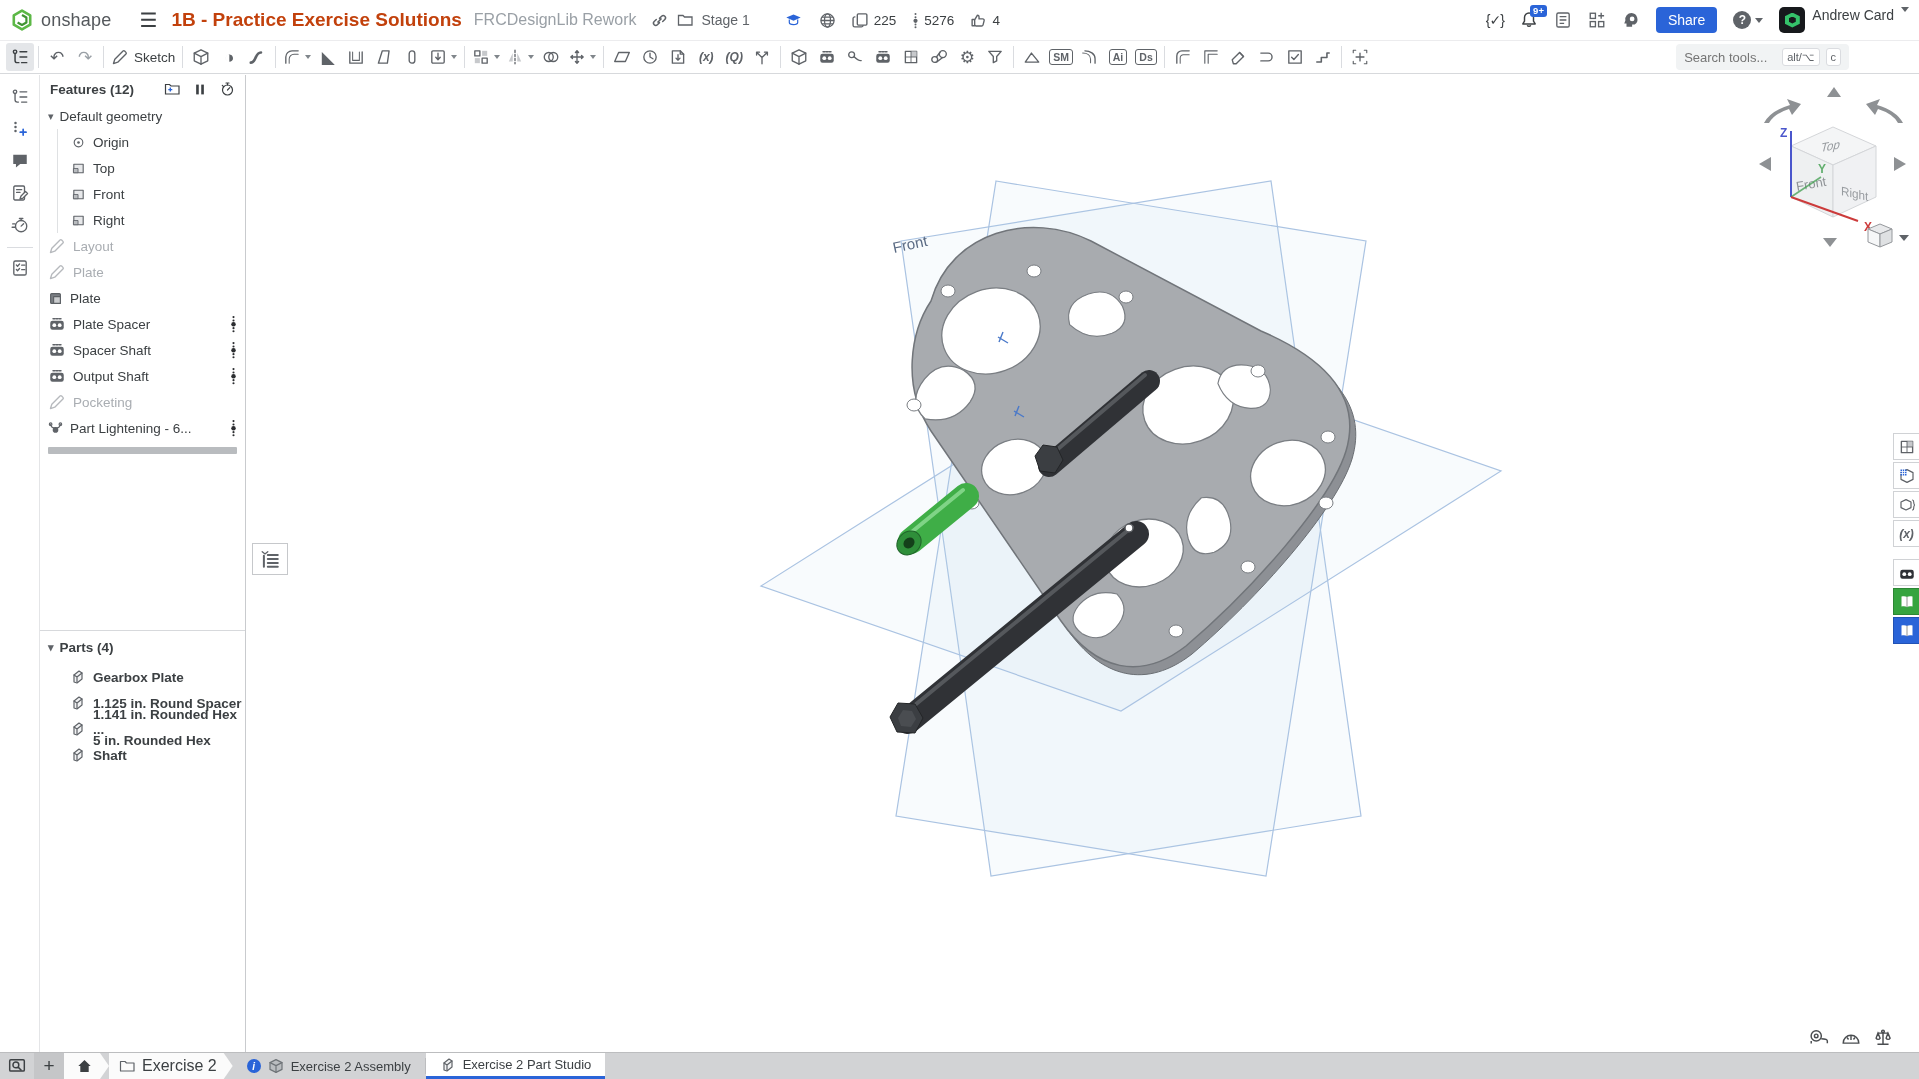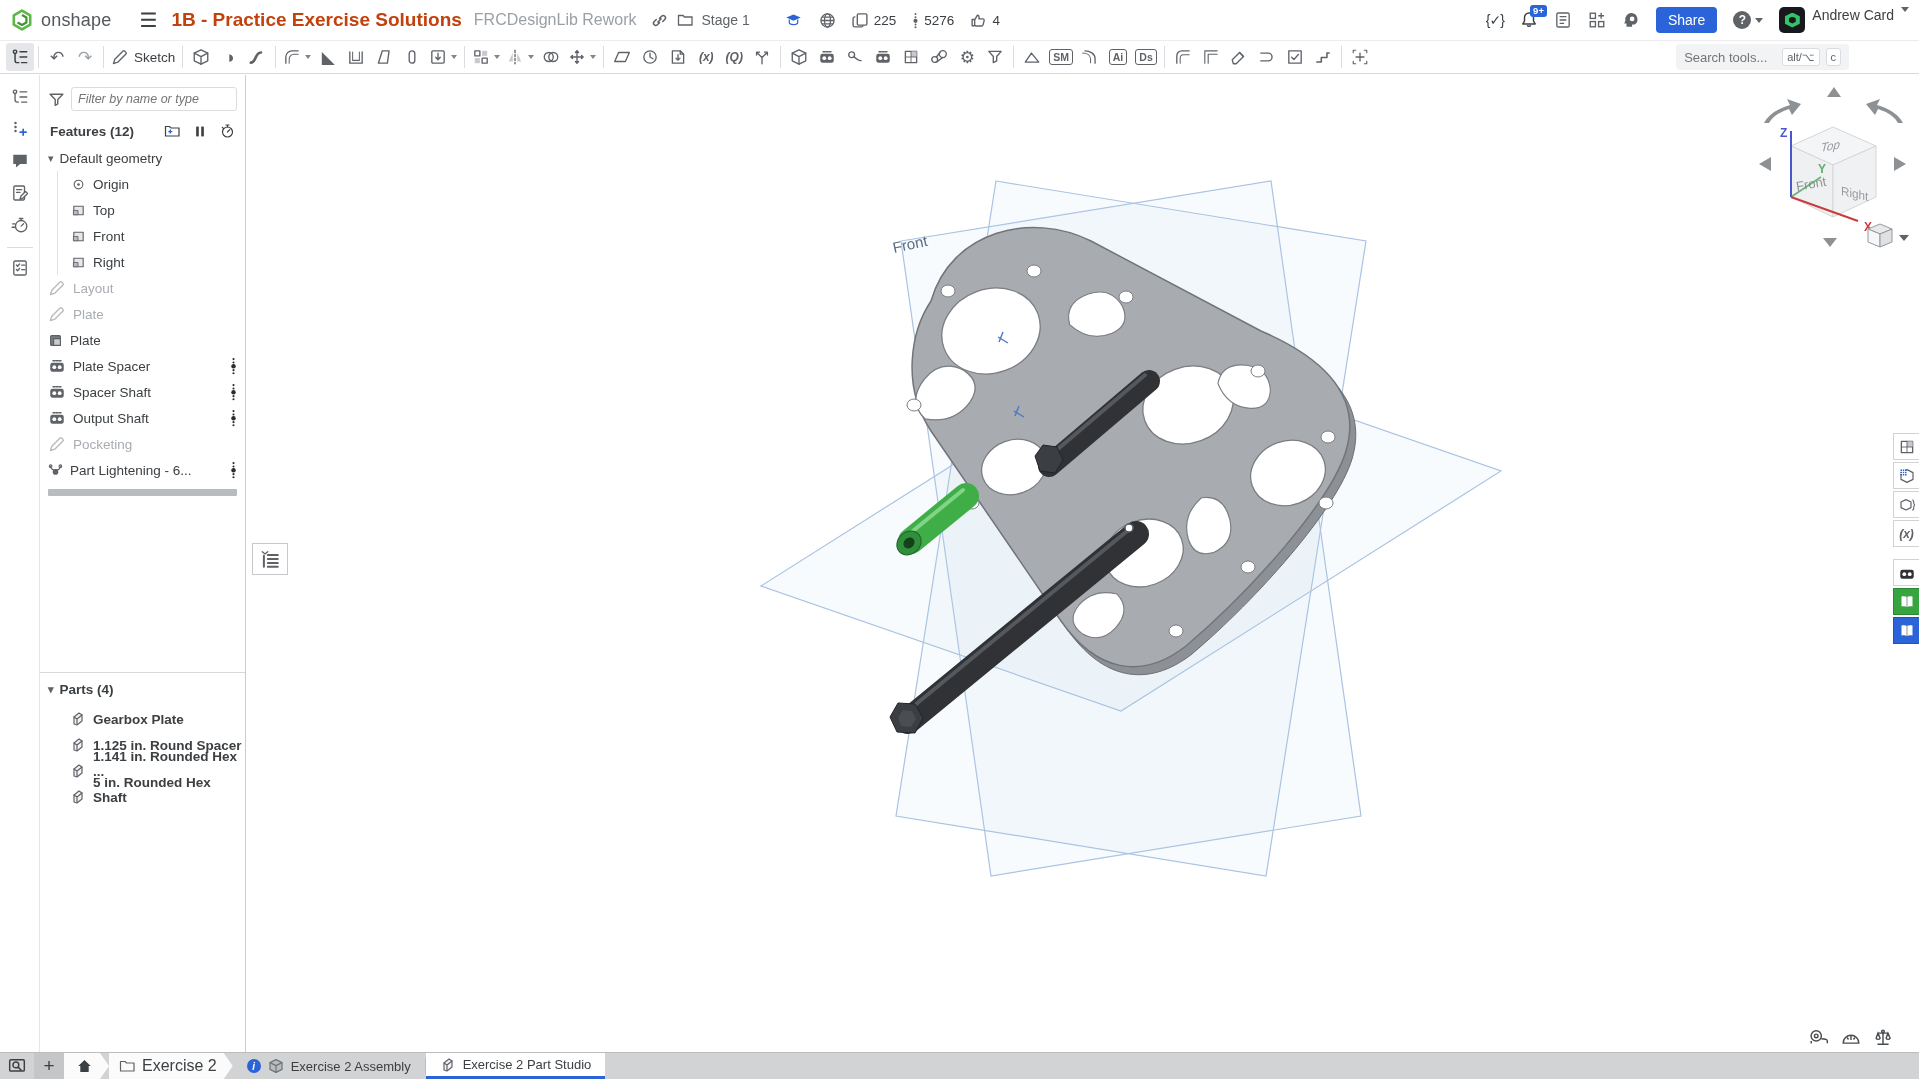--- a/index.html
+++ b/index.html
@@ -613,28 +613,20 @@
         <span class="tb-ic">
           <svg width="18" height="18" viewBox="0 0 16 16" fill="none" stroke="currentColor" stroke-width="1.2" stroke-linecap="round" stroke-linejoin="round">
             <rect x="2.5" y="1.8" width="11" height="12.4" rx="1.4"></rect>
             <path d="M4.8 5.4l1 1 1.8-2M4.8 9.4l1 1 1.8-2M9.5 5.5h2.8M9.5 9.5h2.8"></path>
           </svg>
         </span>
       </div>
     </div>
 
   <div class="fpanel">
-    <div class="filter-row">
-      <span class="tb-ic">
-        <svg width="17" height="17" viewBox="0 0 16 16" fill="none" stroke="#5f6368" stroke-width="1.3" stroke-linejoin="round">
-            <path d="M2 3h12l-4.8 5v4.2l-2.4 1.3V8z"></path>
-          </svg>
-      </span>
-      <input class="filter-input" placeholder="Filter by name or type" style="">
-    </div>
     <div class="feat-header">
       <span class="feat-title">Features (12)</span>
       <span class="fh-ic">
         <svg width="18" height="16" viewBox="0 0 16 16" fill="none" stroke="#3c4043" stroke-width="1.2">
             <path d="M1.5 13V3.5h4L7 5h8v8z"></path>
             <path d="M4.3 8.6h4M6.3 6.6v4" stroke="#2a64d8" stroke-width="1.4"></path>
           </svg>
       </span>
       <span class="fh-ic">
         <svg width="14" height="15" viewBox="0 0 16 16" fill="#3c4043">

